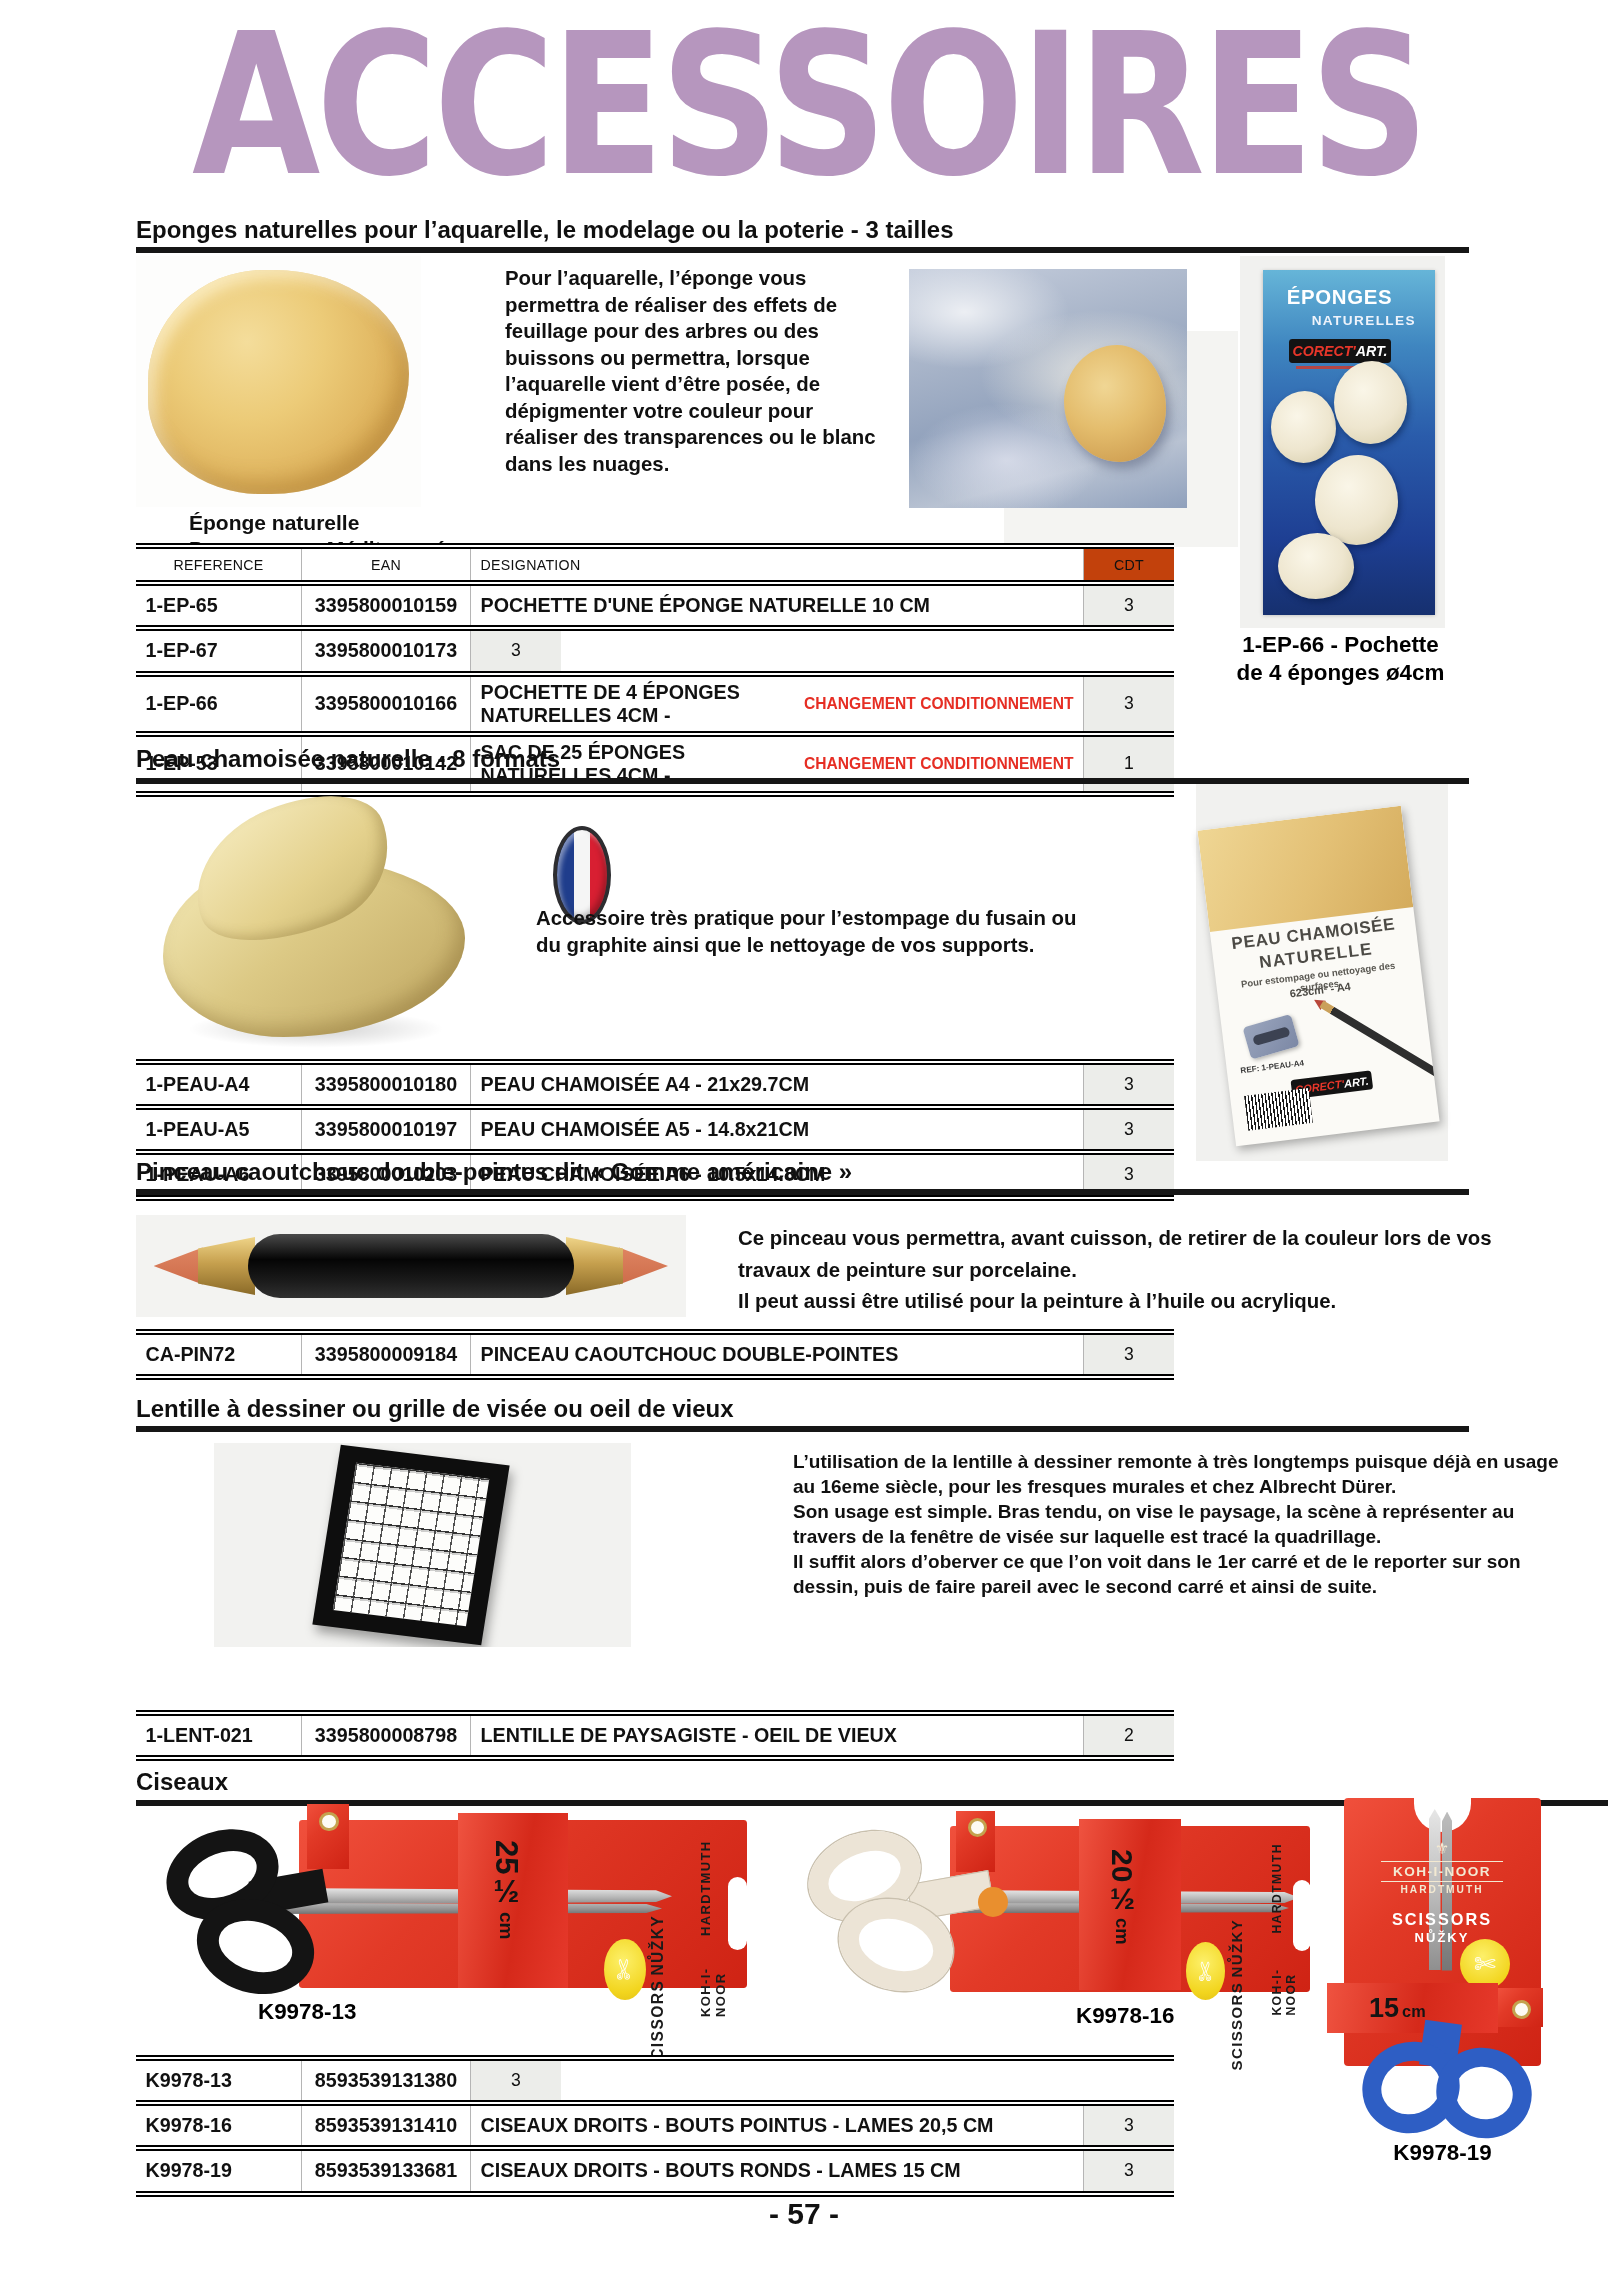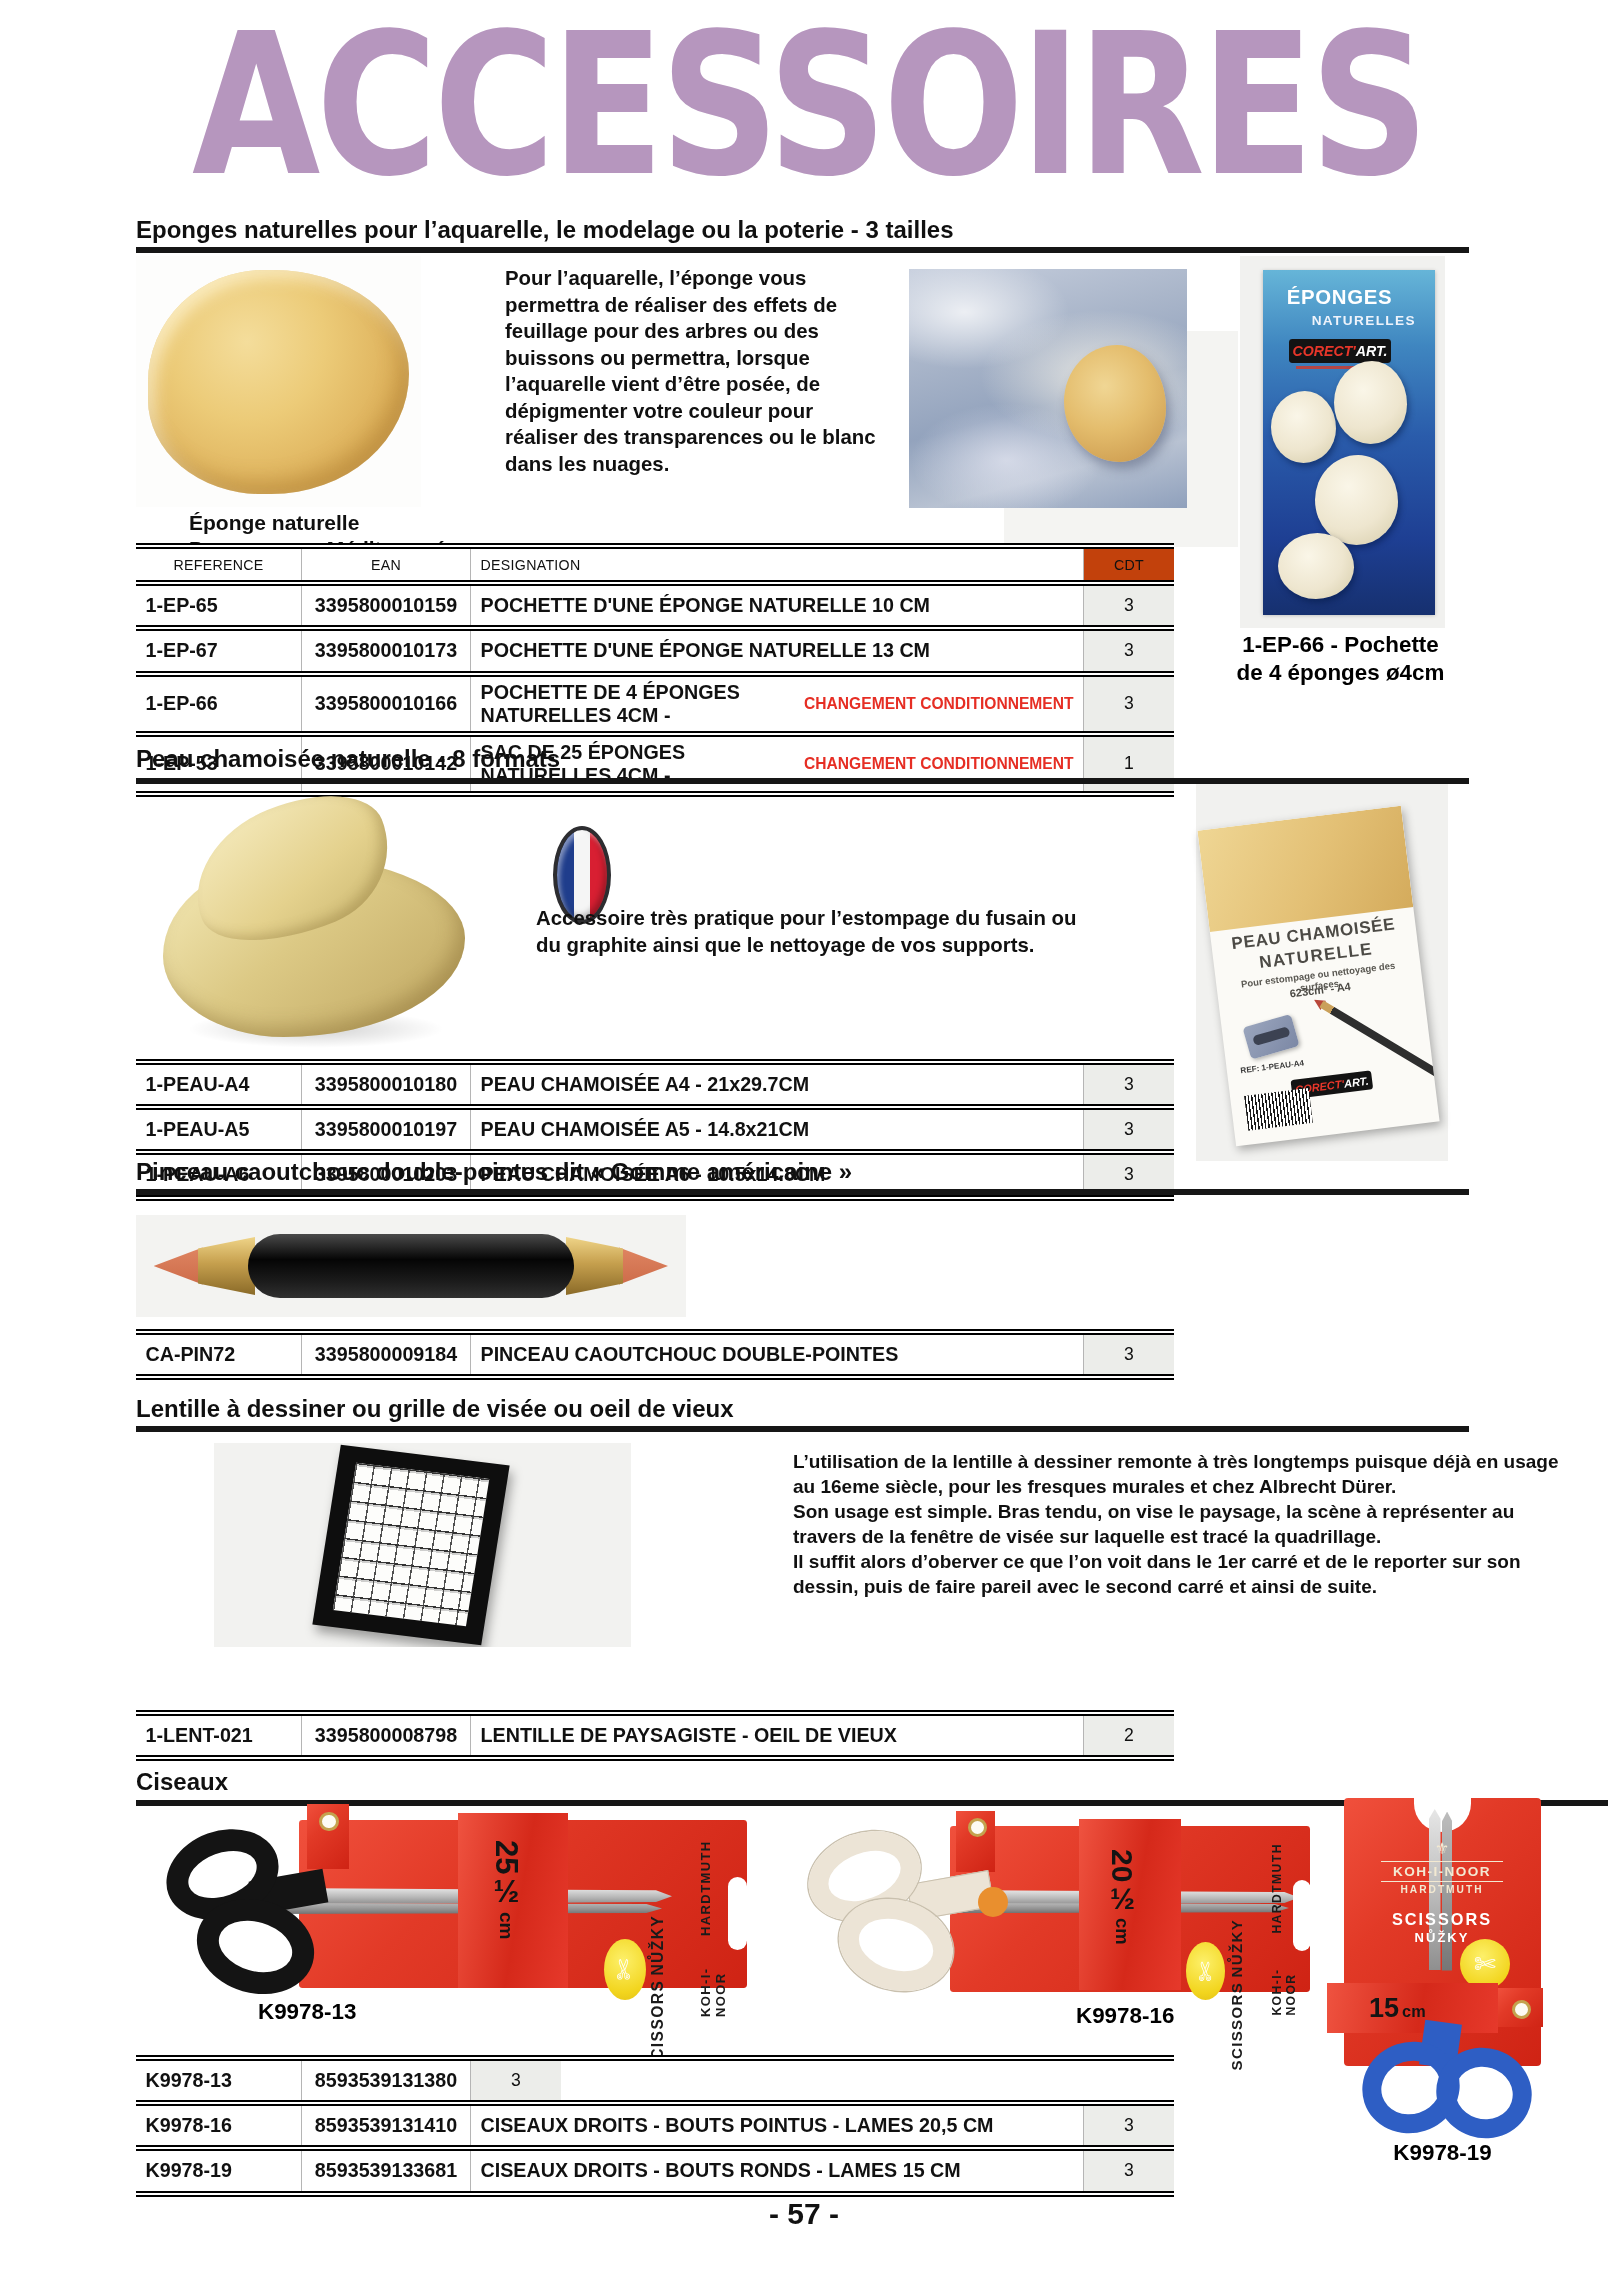--- a/index.html
+++ b/index.html
@@ -216,21 +216,20 @@
       </div>
       <div class="trow">
         <div class="cell c-ref">1-EP-65</div>
         <div class="cell c-ean">3395800010159</div>
         <div class="cell c-des">POCHETTE D'UNE ÉPONGE NATURELLE 10 CM</div>
         <div class="cell c-cdt">3</div>
       </div>
       <div class="trow">
         <div class="cell c-ref">1-EP-67</div>
         <div class="cell c-ean">3395800010173</div>
-        <div class="cell c-des">POCHETTE D'UNE ÉPONGE NATURELLE 13 CM</div>
         <div class="cell c-cdt">3</div>
       </div>
       <div class="trow">
         <div class="cell c-ref">1-EP-66</div>
         <div class="cell c-ean">3395800010166</div>
         <div class="cell c-des">POCHETTE DE 4 ÉPONGES NATURELLES 4CM -<span class="red">CHANGEMENT CONDITIONNEMENT</span></div>
         <div class="cell c-cdt">3</div>
       </div>
       <div class="trow">
         <div class="cell c-ref">1-EP-53</div>
@@ -295,20 +294,24 @@
 
   <div class="abs sec-h" style="left:136px;top:1158px;">Pinceau caoutchouc double-pointes dit « Gomme américaine »</div>
   <div class="abs rule" style="left:136px;top:1189px;width:1333px;"></div>
 
   <div class="abs" id="brush-photo">
     <div class="abs tip tl"></div>
     <div class="abs tip tr"></div>
     <div class="abs ferrule fl"></div>
     <div class="abs ferrule fr"></div>
     <div class="abs brush-body"></div>
+  </div>
+  <div class="abs" id="p3">
+    <div class="para">Ce pinceau vous permettra, avant cuisson, de retirer de la couleur lors de vos travaux de peinture sur porcelaine.</div>
+    <div class="para">Il peut aussi être utilisé pour la peinture à l’huile ou acrylique.</div>
   </div>
 
   <div class="abs tbl" id="t3">
       <div class="trow">
         <div class="cell c-ref">CA-PIN72</div>
         <div class="cell c-ean">3395800009184</div>
         <div class="cell c-des">PINCEAU CAOUTCHOUC DOUBLE-POINTES</div>
         <div class="cell c-cdt">3</div>
       </div>
     </div>

